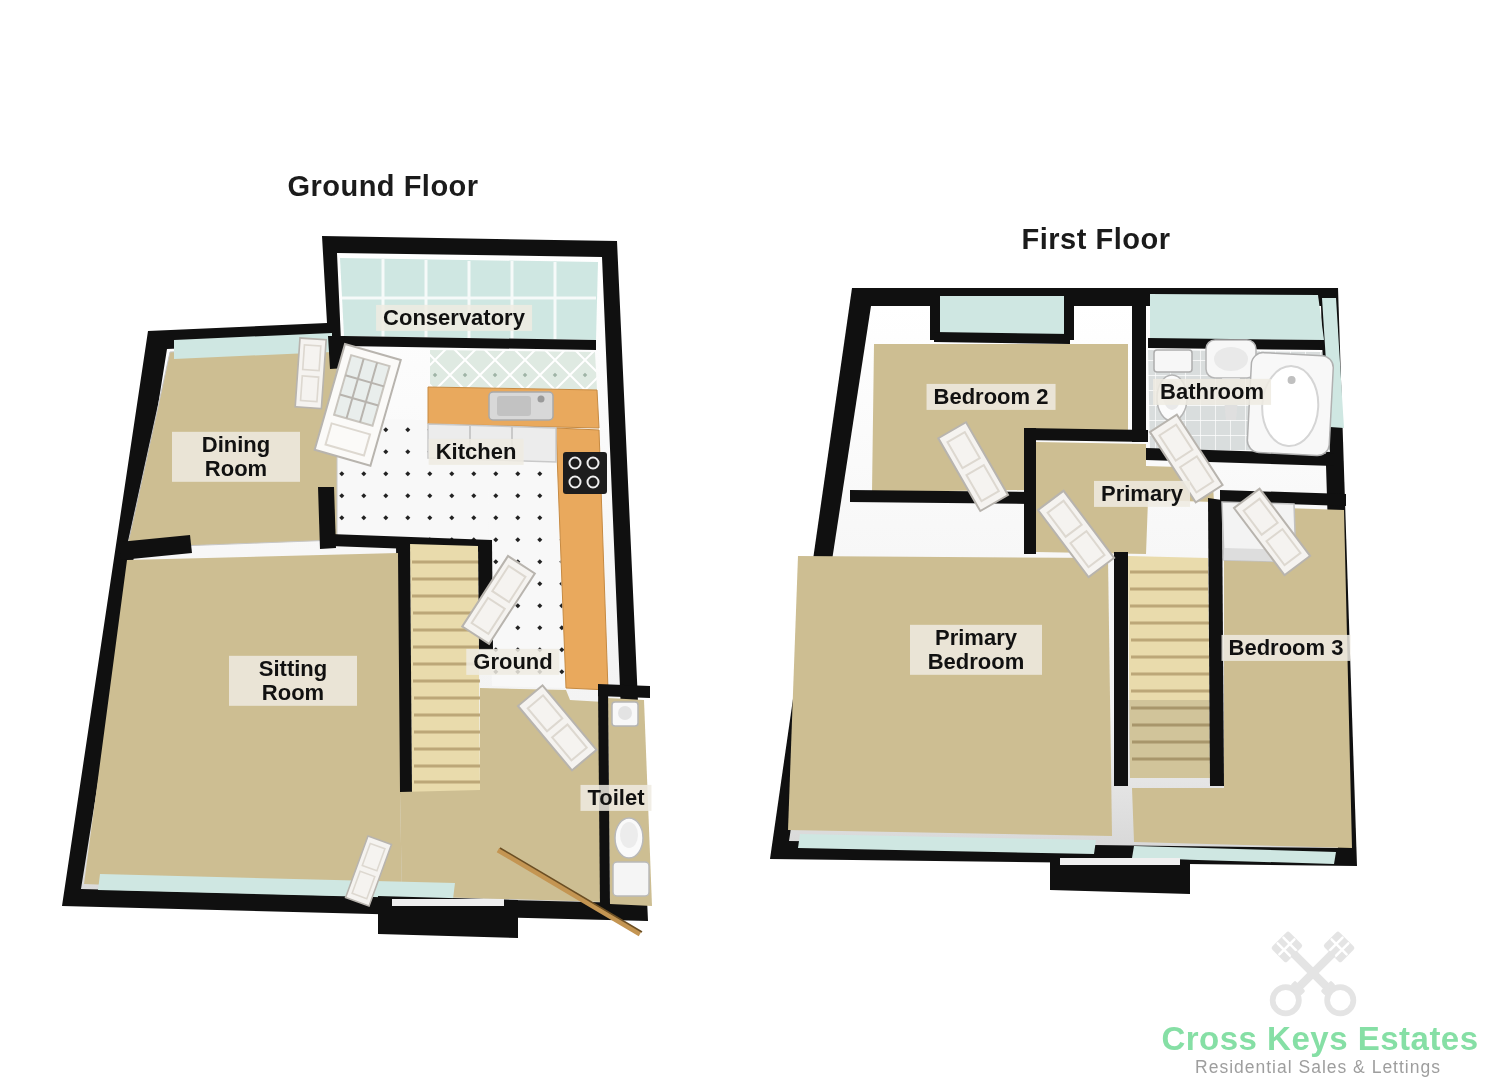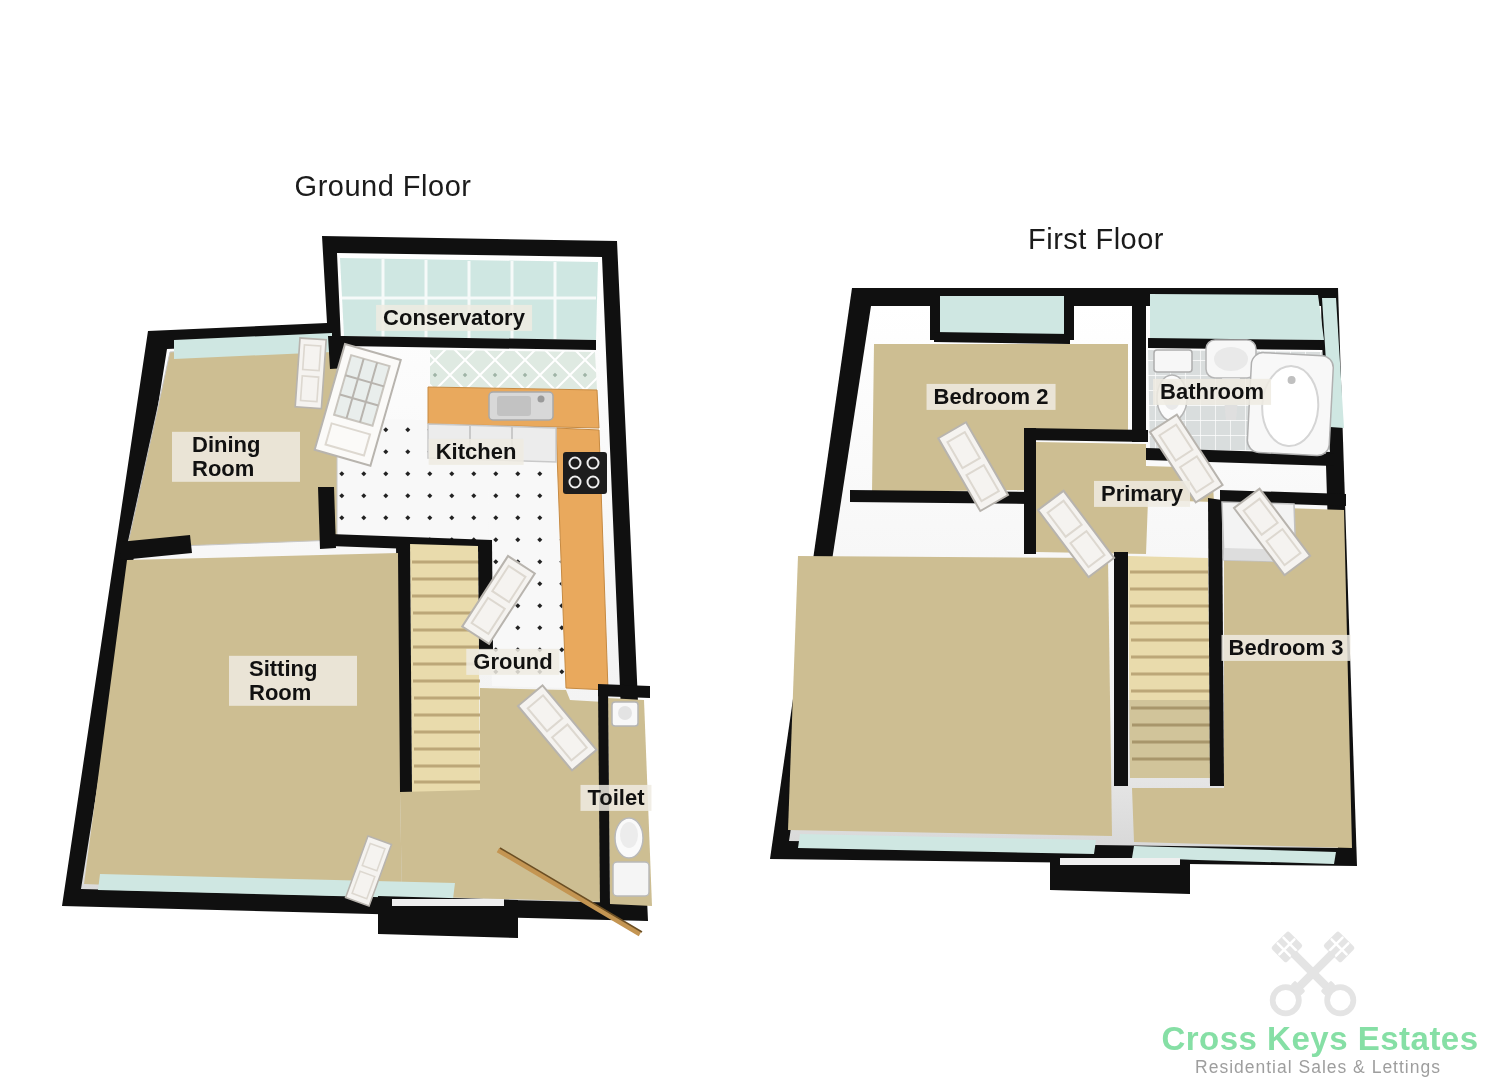--- a/index.html
+++ b/index.html
@@ -1,22 +1,22 @@
 <!DOCTYPE html>
 <html><head>
 <meta charset="utf-8">
 <style>
   html,body{margin:0;padding:0;background:#FFFFFF;}
   .stage{position:relative;width:1485px;height:1080px;background:#FFFFFF;overflow:hidden;
          font-family:"Liberation Sans",sans-serif;}
   .plan-svg{position:absolute;left:0;top:0;width:1485px;height:1080px;}
-  .floor-title{position:absolute;transform:translate(-50%,-50%);font-weight:normal;font-size:29px;
+  .floor-title{position:absolute;transform:translate(-50%,-50%);font-weight:bold;font-size:29px;
          color:#1B1B1B;white-space:nowrap;letter-spacing:.5px;}
   .lbl{position:absolute;transform:translate(-50%,-50%);font-weight:bold;font-size:22px;color:#111111;
-         background:rgba(239,235,226,0.85);padding:1px 7px;line-height:1.1;
+         background:rgba(239,235,226,0.85);padding:1px 7px;text-align:center;line-height:1.1;
          white-space:nowrap;}
   .lbl.w88{white-space:normal;width:88px;padding:1px 20px;}
   .lbl.w124{white-space:normal;width:124px;padding:1px 4px;}
 </style>
 </head>
 <body>
 
 <div class="stage">
 
 <svg class="plan-svg" viewBox="0 0 1485 1080">
@@ -254,15 +254,16 @@
 <div class="lbl" style="left:454px;top:318px;">Conservatory</div>
 <div class="lbl" style="left:476px;top:452px;">Kitchen</div>
 <div class="lbl w88" style="left:236px;top:457px;">Dining Room</div>
 <div class="lbl w88" style="left:251px;top:681px;margin-left:42px;">Sitting Room</div>
 <div class="lbl" style="left:513px;top:662px;">Ground</div>
 <div class="lbl" style="left:616px;top:798px;">Toilet</div>
 
 <div class="lbl" style="left:991px;top:397px;">Bedroom 2</div>
 <div class="lbl" style="left:1212px;top:392px;">Bathroom</div>
 <div class="lbl" style="left:1142px;top:494px;">Primary</div>
+<div class="lbl w124" style="left:976px;top:650px;">Primary Bedroom</div>
 <div class="lbl" style="left:1286px;top:648px;">Bedroom 3</div>
 
 </div>
 
 </body></html>

